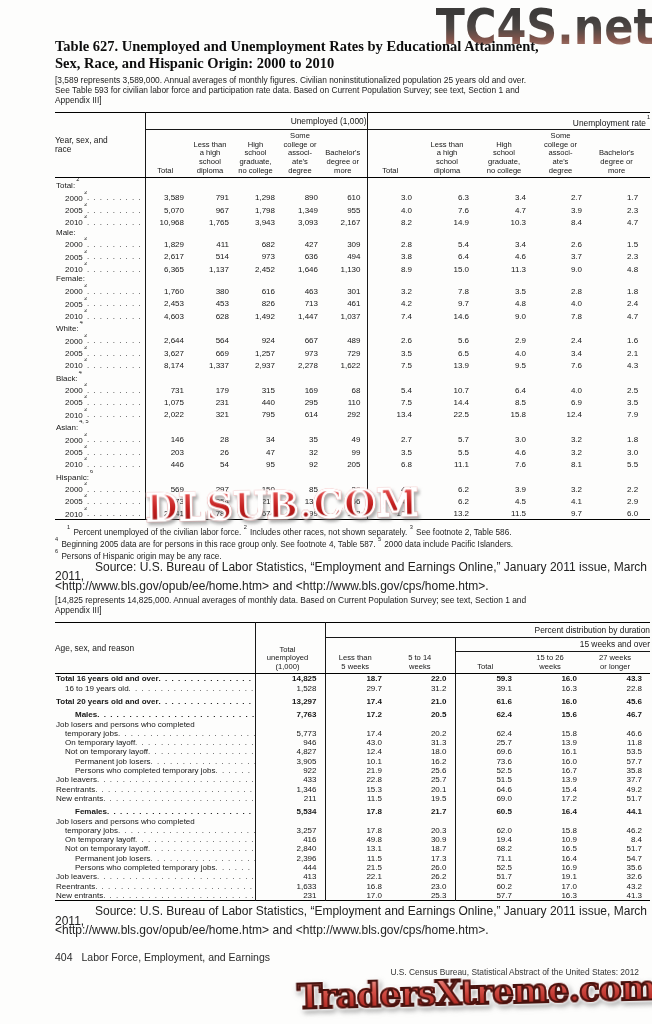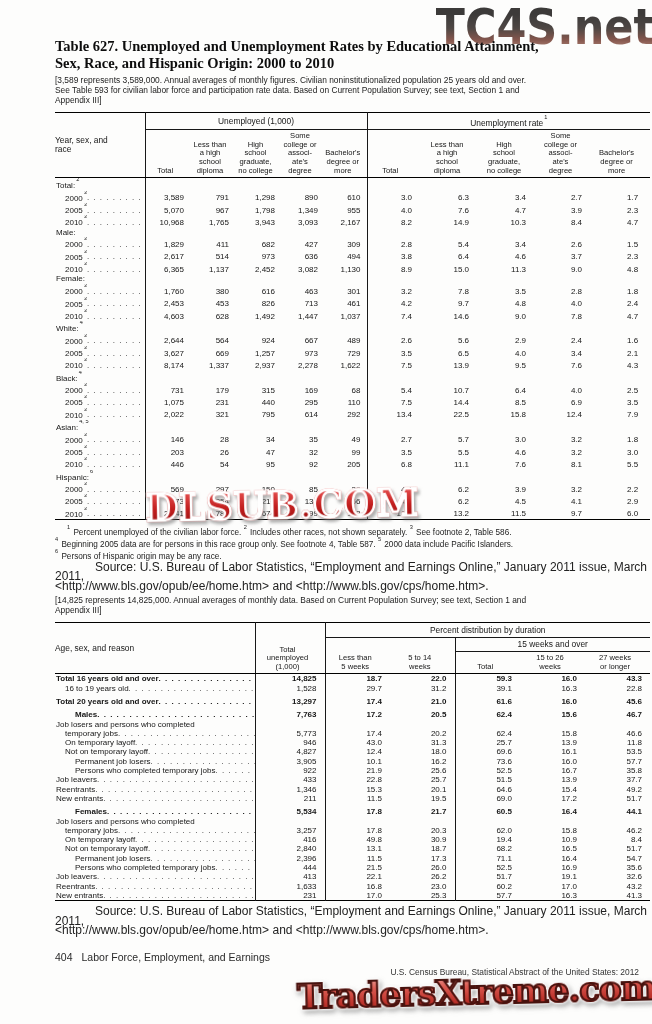--- a/index.html
+++ b/index.html
@@ -7,21 +7,21 @@
   body{position:relative;background:#fdfdfc;font-family:"Liberation Sans",sans-serif;color:#161616;overflow:hidden}
   .content{position:absolute;left:55px;top:0;width:595px;z-index:2}
   .title{font-family:"Liberation Serif",serif;font-weight:700;font-size:14.5px;line-height:16.5px;white-space:pre-line;color:#0d0d0d}
   .t627-title{margin-top:38px}
   .t628-title{margin-top:63px}
   .note{margin-top:4px;font-size:8.4px;line-height:10px;white-space:pre-line;color:#222}
   table{border-collapse:collapse;table-layout:fixed;width:595px;margin-top:7px;border-top:1.6px solid #000;border-bottom:1.6px solid #000}
   td{vertical-align:bottom}
   .vr{border-right:1px solid #181818}
   .vl{border-left:1.3px solid #181818}
-  .span1,.span2{text-align:center;font-size:8.4px;line-height:9px;padding:2.5px 0 2px 0;border-bottom:1px solid #181818;vertical-align:middle}
+  .span1,.span2{text-align:right;font-size:8.4px;line-height:9px;padding:2.5px 0 2px 0;border-bottom:1px solid #181818;vertical-align:middle}
   .stubhead{vertical-align:middle;text-align:left;font-size:8.4px;line-height:9.5px;white-space:pre-line}
   .hb{border-bottom:1.4px solid #000}
   .colhead{vertical-align:bottom;text-align:center;font-size:7.6px;line-height:8.6px;white-space:pre-line;padding:2px 5px 2px 0}
   .colhead.rate{padding-right:11px}
   tbody td{font-size:8px;line-height:9.7px;padding:0}
   .t628 tbody td{line-height:9.3px}
   td.num{text-align:right;padding-right:6px}
   .t627 td.num.rate{padding-right:12px}
   .t628 td.num{padding-right:8px}
   td.stub,td.stub2{overflow:hidden}
@@ -250,21 +250,21 @@
         <tr class="dr">
           <td class="stub vr yr">
             <div class="ldr">
               <span class="lab">2010<sup>3</sup></span>
               <span class="dots"></span>
             </div>
           </td>
           <td class="num">6,365</td>
           <td class="num">1,137</td>
           <td class="num">2,452</td>
-          <td class="num">3,082</td>
+          <td class="num">1,646</td>
           <td class="num">1,130</td>
           <td class="num vl rate">8.9</td>
           <td class="num rate">15.0</td>
           <td class="num rate">11.3</td>
           <td class="num rate">9.0</td>
           <td class="num rate">4.8</td>
         </tr>
         <tr class="gr">
           <td class="stub vr grp">
             <div class="ldr">

